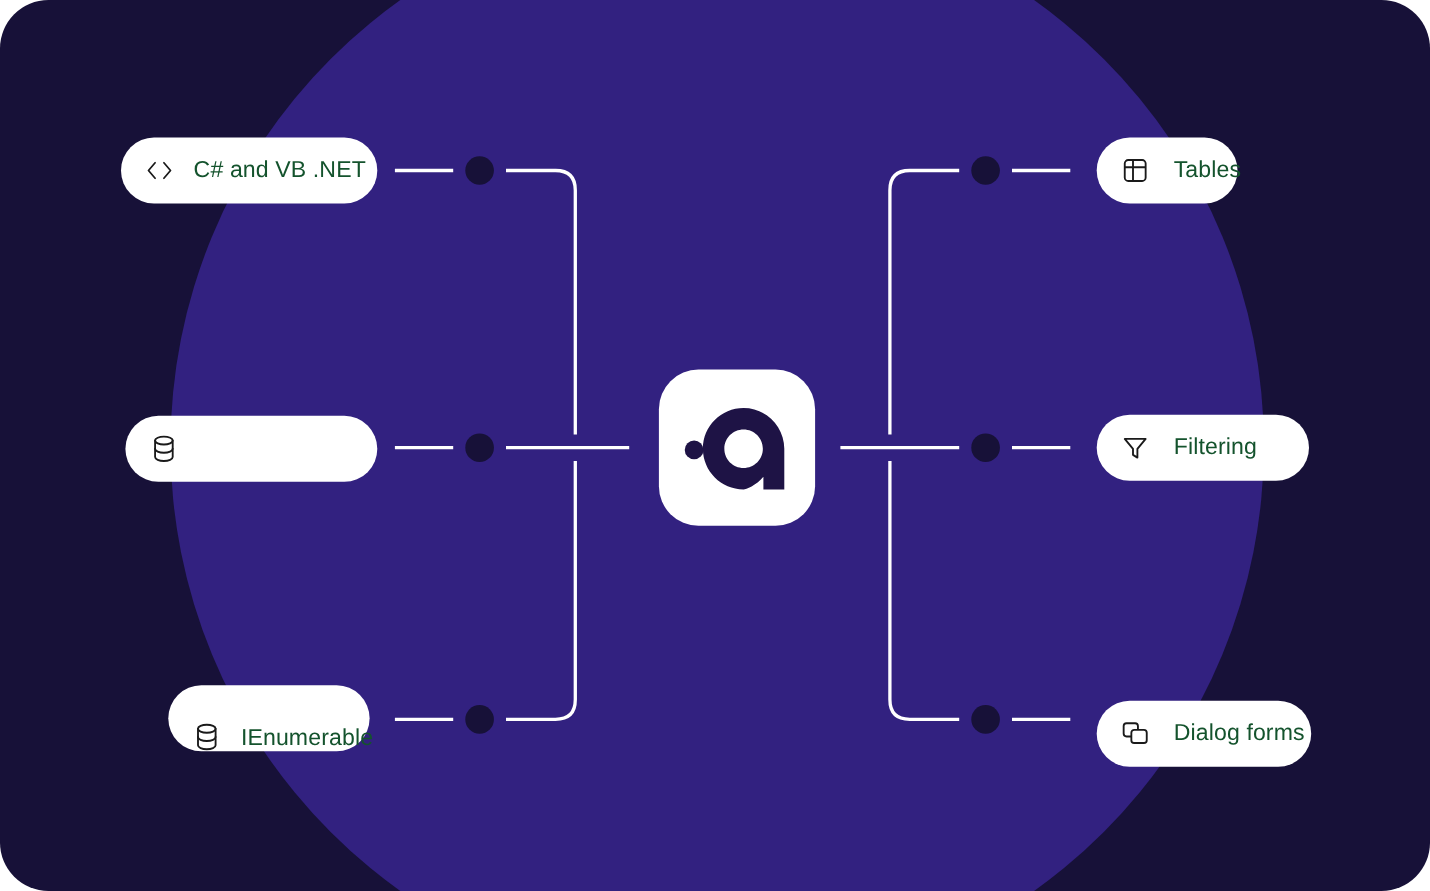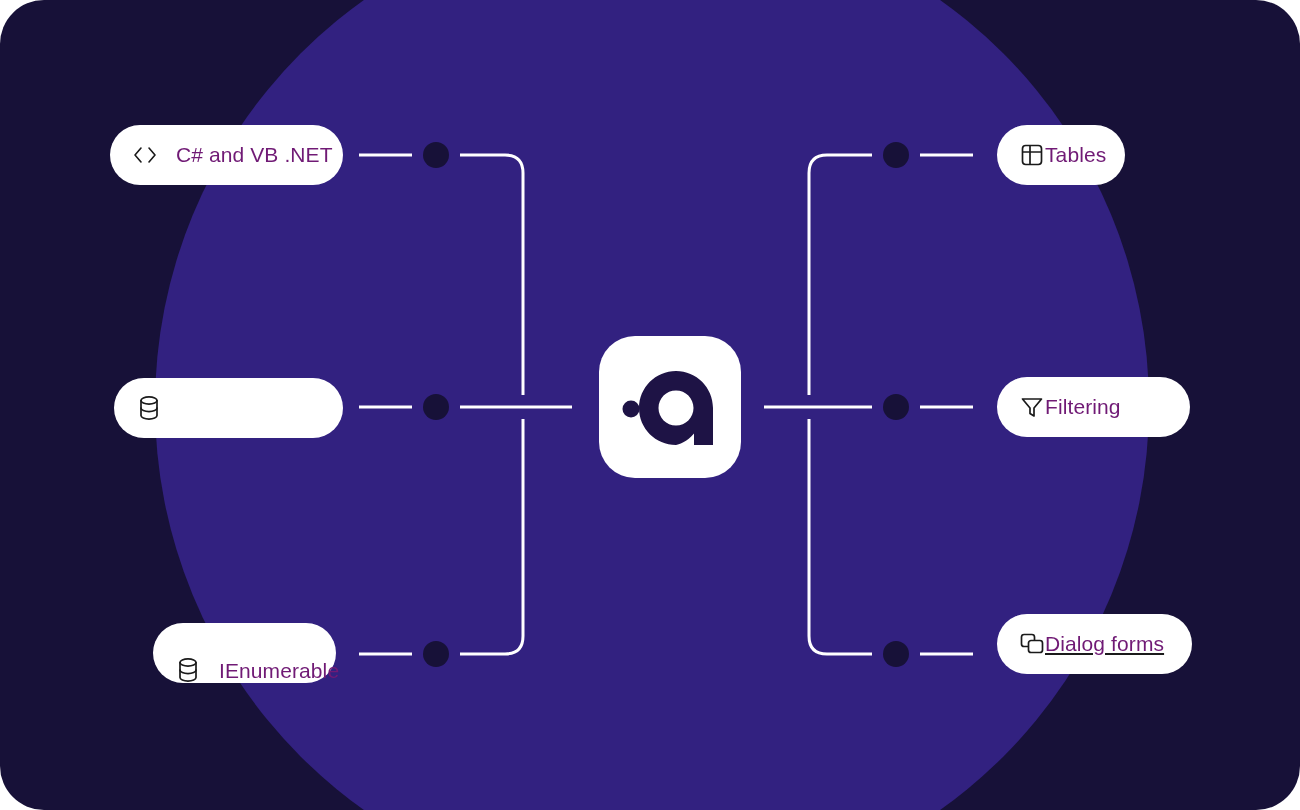--- a/index.html
+++ b/index.html
@@ -60,37 +60,37 @@
     display: flex;
     align-items: center;
     justify-content: center;
     width: 26px;
     height: 26px;
     flex: 0 0 26px;
   }
   .pill .pill-label {
     font-size: 21px;
     letter-spacing: 0.1px;
-    color: #701a75;
+    color: #14532d;
   }
 
   
   .pill.left { }
   .pill.left .pill-label { margin-left: 18px; }
 
   
-  .pill.right .pill-label { }
+  .pill.right .pill-label { margin-left: 22px; }
 
   #pill-csharp   { left: 110px; top: 125px; width: 233px; }
   #pill-ado      { left: 114px; top: 378px; width: 229px; }
   #pill-ienum    { left: 153px; top: 623px; width: 183px; align-items: flex-end; }
 
   #pill-tables   { left: 997px; top: 125px; width: 128px; }
   #pill-filtering{ left: 997px; top: 377px; width: 193px; align-items: center; }
-  #pill-dialog   { left: 997px; top: 614px; width: 195px; text-decoration: underline; }
+  #pill-dialog   { left: 997px; top: 637px; width: 195px; }
 
   
   #logo-tile {
     position: absolute;
     left: 599px;
     top: 336px;
     width: 142px;
     height: 142px;
     background: #ffffff;
     border-radius: 36px;

